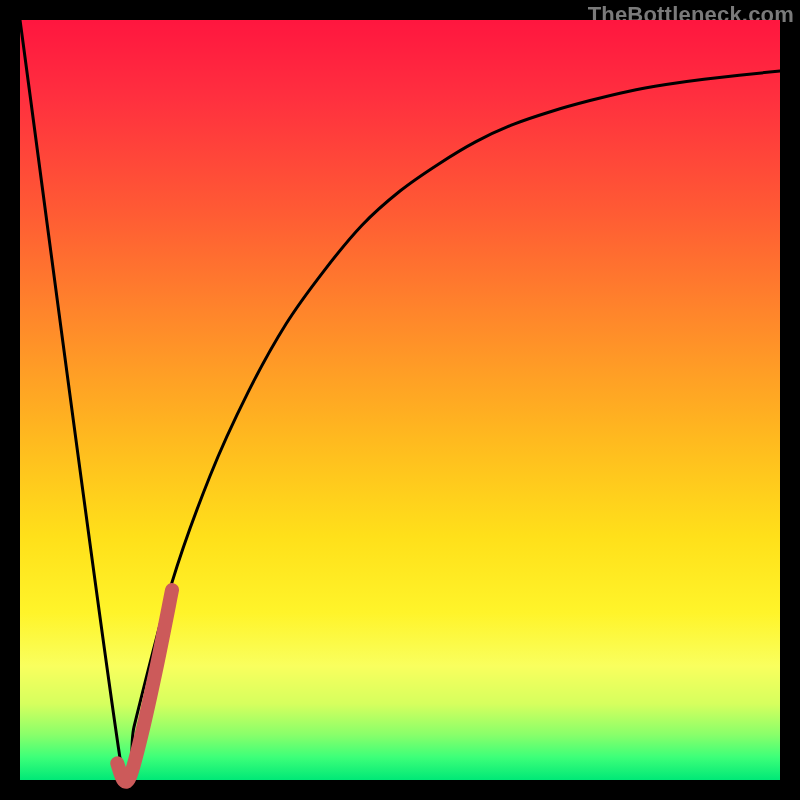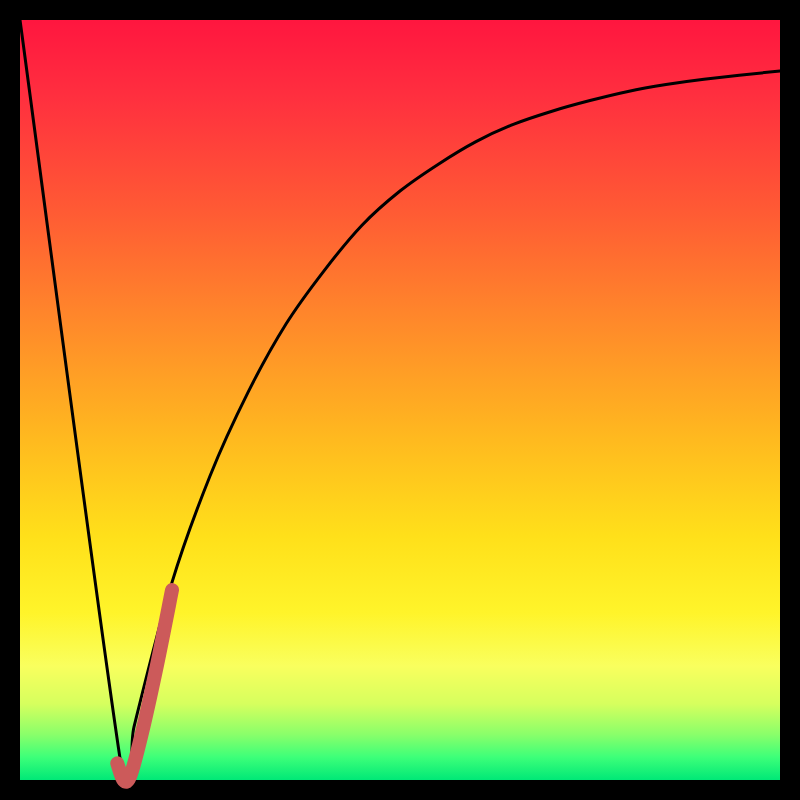--- a/index.html
+++ b/index.html
@@ -57,20 +57,21 @@
     width: 760px;
     height: 760px;
     overflow: visible;
   }
 </style>
 </head>
 <body>
 
 <div class="frame">
 
+  <div class="watermark">TheBottleneck.com</div>
 
   <div class="plot-area"></div>
 
   <svg class="curves" viewBox="0 0 760 760" preserveAspectRatio="none">
     <path id="black-curve" fill="none" stroke="#000" stroke-width="3" stroke-linecap="round" stroke-linejoin="round" d="M 0 0 C 17.22666666666667 126.66666666666667, 84.36000000000001 642.2, 103.36000000000001 760 C 122.36000000000001 877.8, 105.89333333333333 739.7333333333333, 114 706.8 C 122.10666666666667 673.8666666666666, 139.33333333333334 604.1999999999999, 152 562.4 C 164.66666666666666 520.6, 177.33333333333334 487.6666666666667, 190 456 C 202.66666666666666 424.3333333333333, 215.33333333333334 397.7333333333333, 228 372.4 C 240.66666666666666 347.06666666666666, 253.33333333333334 324.26666666666665, 266 304 C 278.6666666666667 283.73333333333335, 291.3333333333333 267.2666666666666, 304 250.79999999999995 C 316.6666666666667 234.3333333333333, 329.3333333333333 218.50000000000003, 342 205.20000000000005 C 354.6666666666667 191.90000000000006, 367.3333333333333 181.13333333333335, 380 171 C 392.6666666666667 160.86666666666665, 405.33333333333337 152.6333333333333, 418.00000000000006 144.39999999999998 C 430.66666666666674 136.16666666666666, 443.33333333333337 128.31333333333336, 456 121.60000000000002 C 468.66666666666663 114.8866666666667, 481.3333333333333 109.18666666666667, 494 104.12 C 506.6666666666667 99.05333333333334, 519.3333333333334 95.12666666666672, 532 91.20000000000005 C 544.6666666666666 87.27333333333337, 557.3333333333334 83.85333333333328, 570 80.55999999999995 C 582.6666666666666 77.26666666666661, 595.3333333333334 74.10000000000004, 608 71.44000000000005 C 620.6666666666666 68.78000000000007, 633.3333333333334 66.62666666666671, 646 64.60000000000002 C 658.6666666666666 62.573333333333345, 665 61.55999999999997, 684 59.27999999999997 C 703 56.99999999999998, 747.3333333333334 52.31333333333339, 760 50.92000000000007"></path>
     <path id="pink-curve" fill="none" stroke="#cc5a5a" stroke-width="14" stroke-linecap="round" stroke-linejoin="round" d="M 97.28 743.28 C 98.29333333333334 746.0666666666666, 101.20666666666668 757.8466666666667, 103.36000000000001 760 C 105.51333333333335 762.1533333333333, 107.16 763.8000000000001, 110.19999999999999 756.2 C 113.23999999999998 748.6, 117.16666666666667 732.7666666666667, 121.60000000000001 714.4 C 126.03333333333335 696.0333333333333, 131.73333333333332 670.0666666666666, 136.79999999999998 646 C 141.86666666666665 621.9333333333334, 149.46666666666667 582.6666666666666, 152 570"></path>
   </svg>
 
 </div>
 

